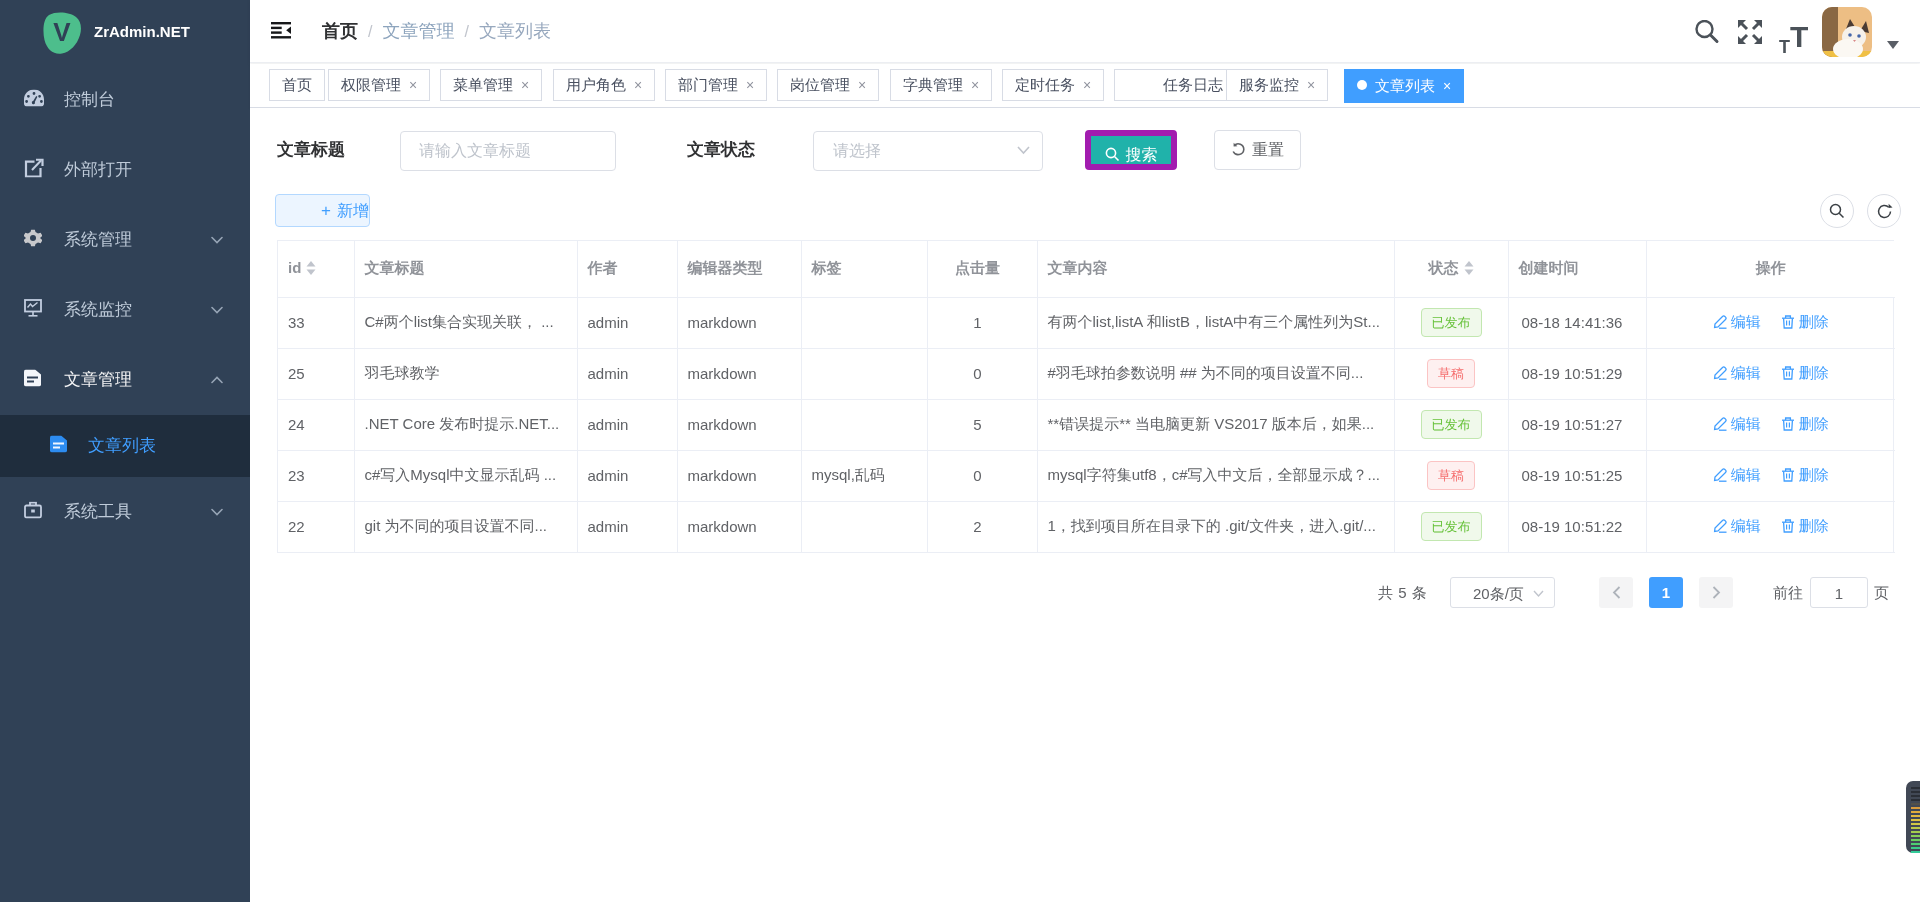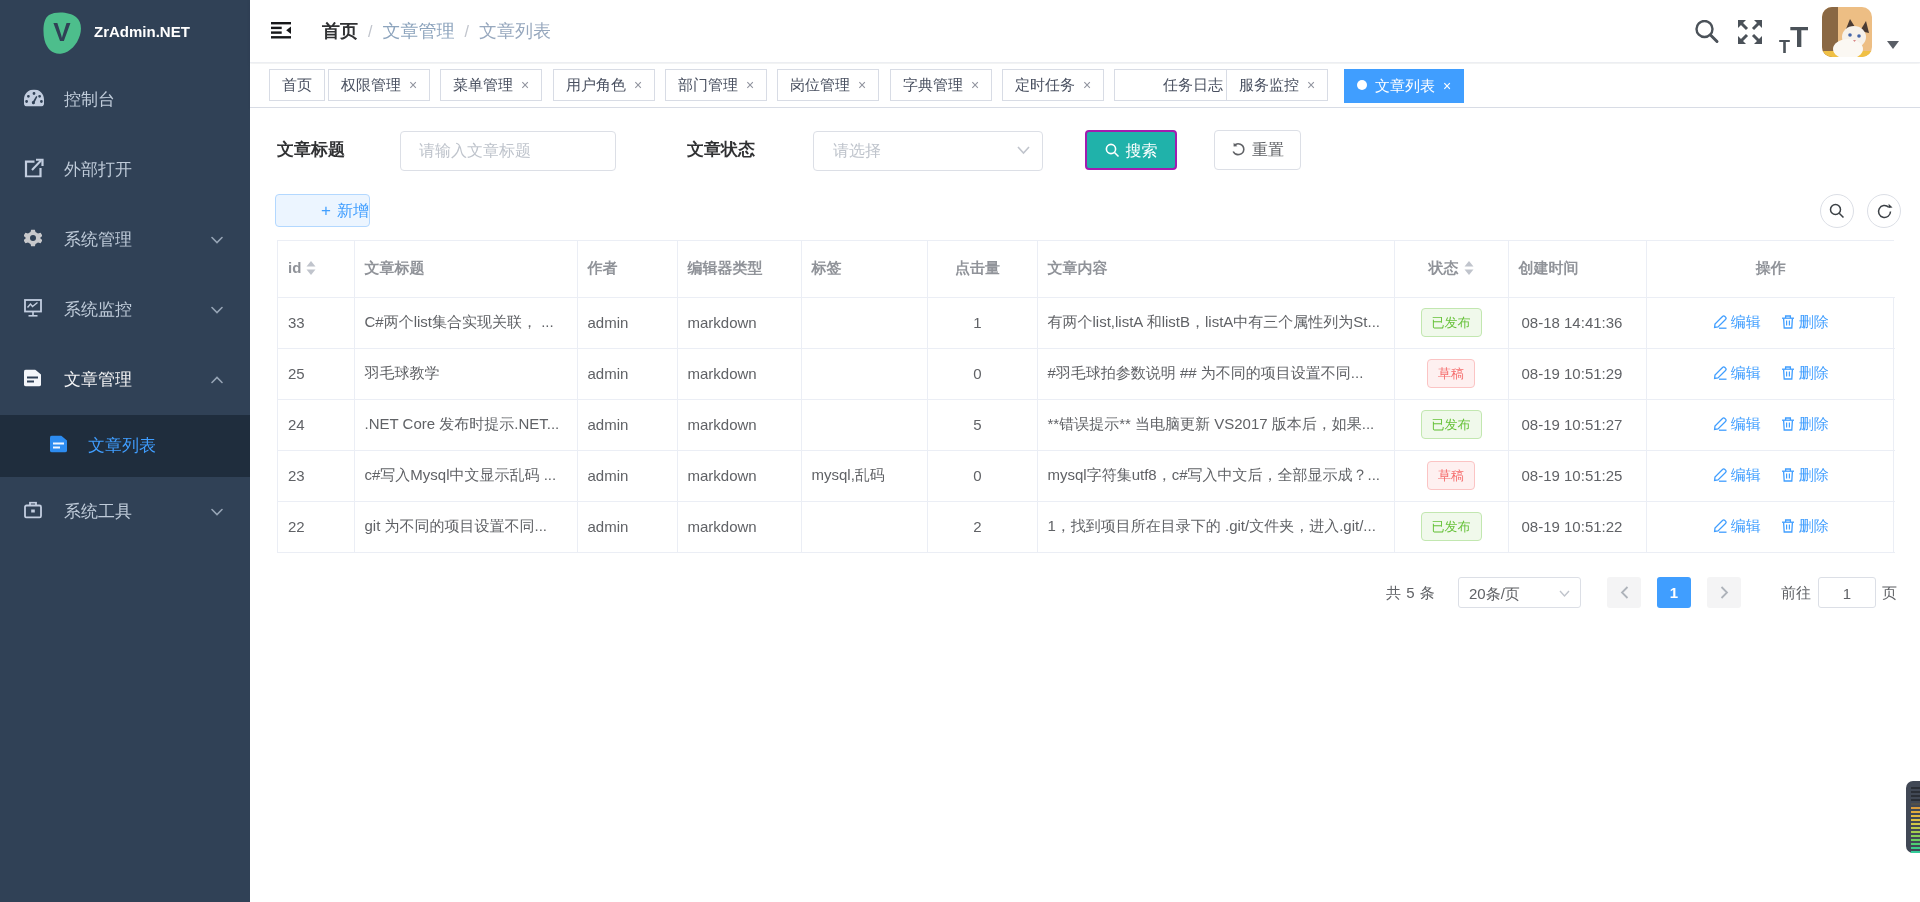--- a/index.html
+++ b/index.html
@@ -35,38 +35,38 @@
 .tag { position:absolute; top:5px; height:32px; line-height:30px; border:1px solid #d8dce5; background:#fff; color:#495060; font-size:15px; padding:0 12px; white-space:nowrap; }
 .tag .x { display:inline-block; color:#90939e; font-size:14px; margin-left:8px; }
 .tag.on { background:#409eff; border-color:#409eff; color:#fff; height:34px; line-height:32px; top:5px; }
 .tag.on .dot { display:inline-block; width:10px; height:10px; background:#fff; border-radius:50%; margin-right:8px; position:relative; top:-1px; }
 .tag.on .x { color:#fff; }
 
 .content { position:absolute; left:250px; top:108px; right:0; bottom:0; background:#fff; }
 .flabel { position:absolute; font-size:17px; font-weight:bold; color:#303133; height:40px; line-height:40px; top:22px; }
 .finput { position:absolute; top:23px; height:40px; border:1px solid #dcdfe6; border-radius:4px; background:#fff; font-size:16px; color:#bfc4cc; line-height:38px; }
 .btn { position:absolute; top:22px; height:40px; border-radius:4px; font-size:16px; text-align:center; line-height:38px; }
-.btn-search { background:#20b2aa; border:2px solid #a21caf; color:#fff; }
+.btn-search { background:#20b2aa; border:6px solid #a21caf; color:#fff; }
 .btn-reset { background:#fff; border:1px solid #dcdfe6; color:#606266; }
 .btn-add { position:absolute; left:25px; top:86px; width:95px; height:33px; background:#ecf5ff; border:1px solid #b3d8ff; border-radius:4px; color:#409eff; font-size:16px; text-align:right; line-height:31px; }
 .circ { position:absolute; top:86px; width:34px; height:34px; border:1px solid #dcdfe6; border-radius:50%; background:#fff; }
 
 .tbl { position:absolute; left:27px; top:132px; width:1617px; border:1px solid #ebeef5; border-bottom:none; }
 table { border-collapse:collapse; table-layout:fixed; width:1617px; }
 th, td { border-right:1px solid #ebeef5; border-bottom:1px solid #ebeef5; font-size:15px; overflow:hidden; white-space:nowrap; padding:0 10px; }
 th { height:56px; color:#909399; font-weight:bold; text-align:left; background:#fff; }
 td { height:51px; color:#606266; }
 th:last-child, td:last-child { border-right:none; }
 .ct { text-align:center; }
 .ckr { text-align:center; padding-right:19px; }
 .tag-g { display:inline-block; height:29px; line-height:27px; padding:0 10px; border-radius:4px; font-size:13px; background:#f0f9eb; border:1px solid #c2e7b0; color:#67c23a; }
 .tag-r { display:inline-block; height:29px; line-height:27px; padding:0 10px; border-radius:4px; font-size:13px; background:#fef0f0; border:1px solid #fbc4c4; color:#f56c6c; }
 .op { color:#409eff; }
 .sorts { display:inline-block; vertical-align:middle; margin-left:5px; }
-.pg { position:absolute; top:469px; height:31px; line-height:31px; font-size:15px; color:#606266;margin-left:8px; }
+.pg { position:absolute; top:469px; height:31px; line-height:31px; font-size:15px; color:#606266; }
 .pg-box { border:1px solid #dcdfe6; border-radius:3px; background:#fff; }
 .pg-btn { background:#f4f4f5; border-radius:3px; text-align:center; color:#c0c4cc; }
 .pg-cur { background:#409eff; border-radius:3px; text-align:center; color:#fff; font-weight:bold; }
 
 .widget { position:absolute; left:1906px; top:781px; width:18px; height:72px; background:#414855; border-radius:7px 0 0 7px; }
 </style>
 </head>
 <body>
 <div class="sidebar">
   <div class="logo-row">
@@ -388,21 +388,21 @@
                 <path d="M2.6,3.4 L3.2,13 L10.8,13 L11.4,3.4" fill="none" stroke="#409eff" stroke-width="1.3"></path>
                 <line x1="5.6" y1="5.5" x2="5.6" y2="10.5" stroke="#409eff" stroke-width="1.2"></line>
                 <line x1="8.4" y1="5.5" x2="8.4" y2="10.5" stroke="#409eff" stroke-width="1.2"></line>
               </svg>删除</td>
       </tr>
     </tbody>
       </table>
   </div>
 
   <div class="pg" style="left:1128px;letter-spacing:0.5px;">共 5 条</div>
-  <div class="pg pg-box" style="left:1200px;width:123px;padding-left:10px;">20条/页
+  <div class="pg pg-box" style="left:1200px;width:105px;padding-left:22px;">20条/页
     <svg style="position:absolute;right:10px;top:12px;" width="11" height="8" viewBox="0 0 11 8">
         <path d="M1,1 L5.5,6 L10,1" fill="none" stroke="#c0c4cc" stroke-width="1.4"></path>
       </svg>
   </div>
   <div class="pg pg-btn" style="left:1349px;width:34px;"><svg style="margin-top:9px;" width="9" height="13" viewBox="0 0 9 13">
         <path d="M7.5,1 L2,6.5 L7.5,12" fill="none" stroke="#aeb3ba" stroke-width="1.8"></path>
       </svg></div>
   <div class="pg pg-cur" style="left:1399px;width:34px;">1</div>
   <div class="pg pg-btn" style="left:1449px;width:34px;"><svg style="margin-top:9px;" width="9" height="13" viewBox="0 0 9 13">
         <path d="M1.5,1 L7,6.5 L1.5,12" fill="none" stroke="#aeb3ba" stroke-width="1.8"></path>

